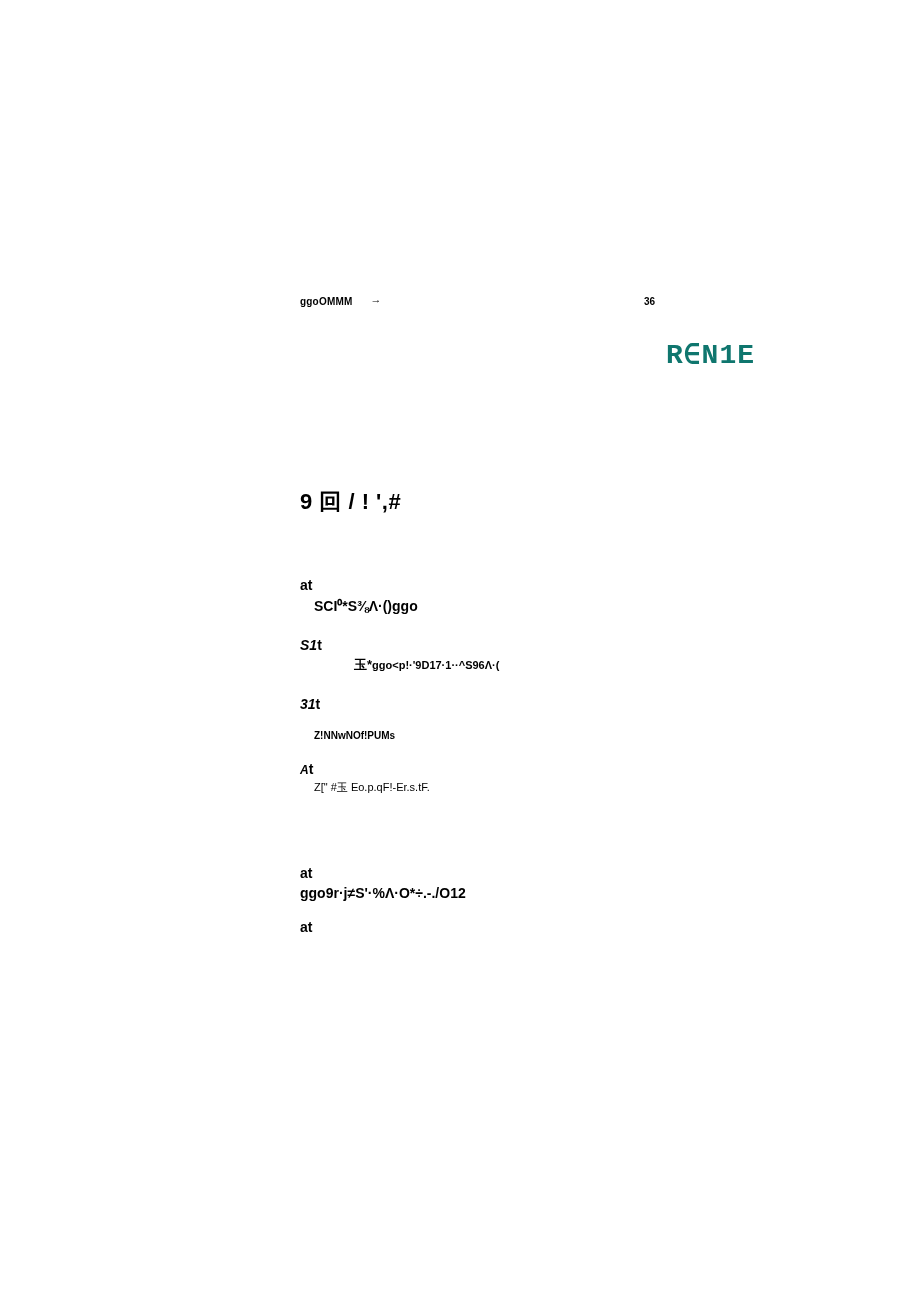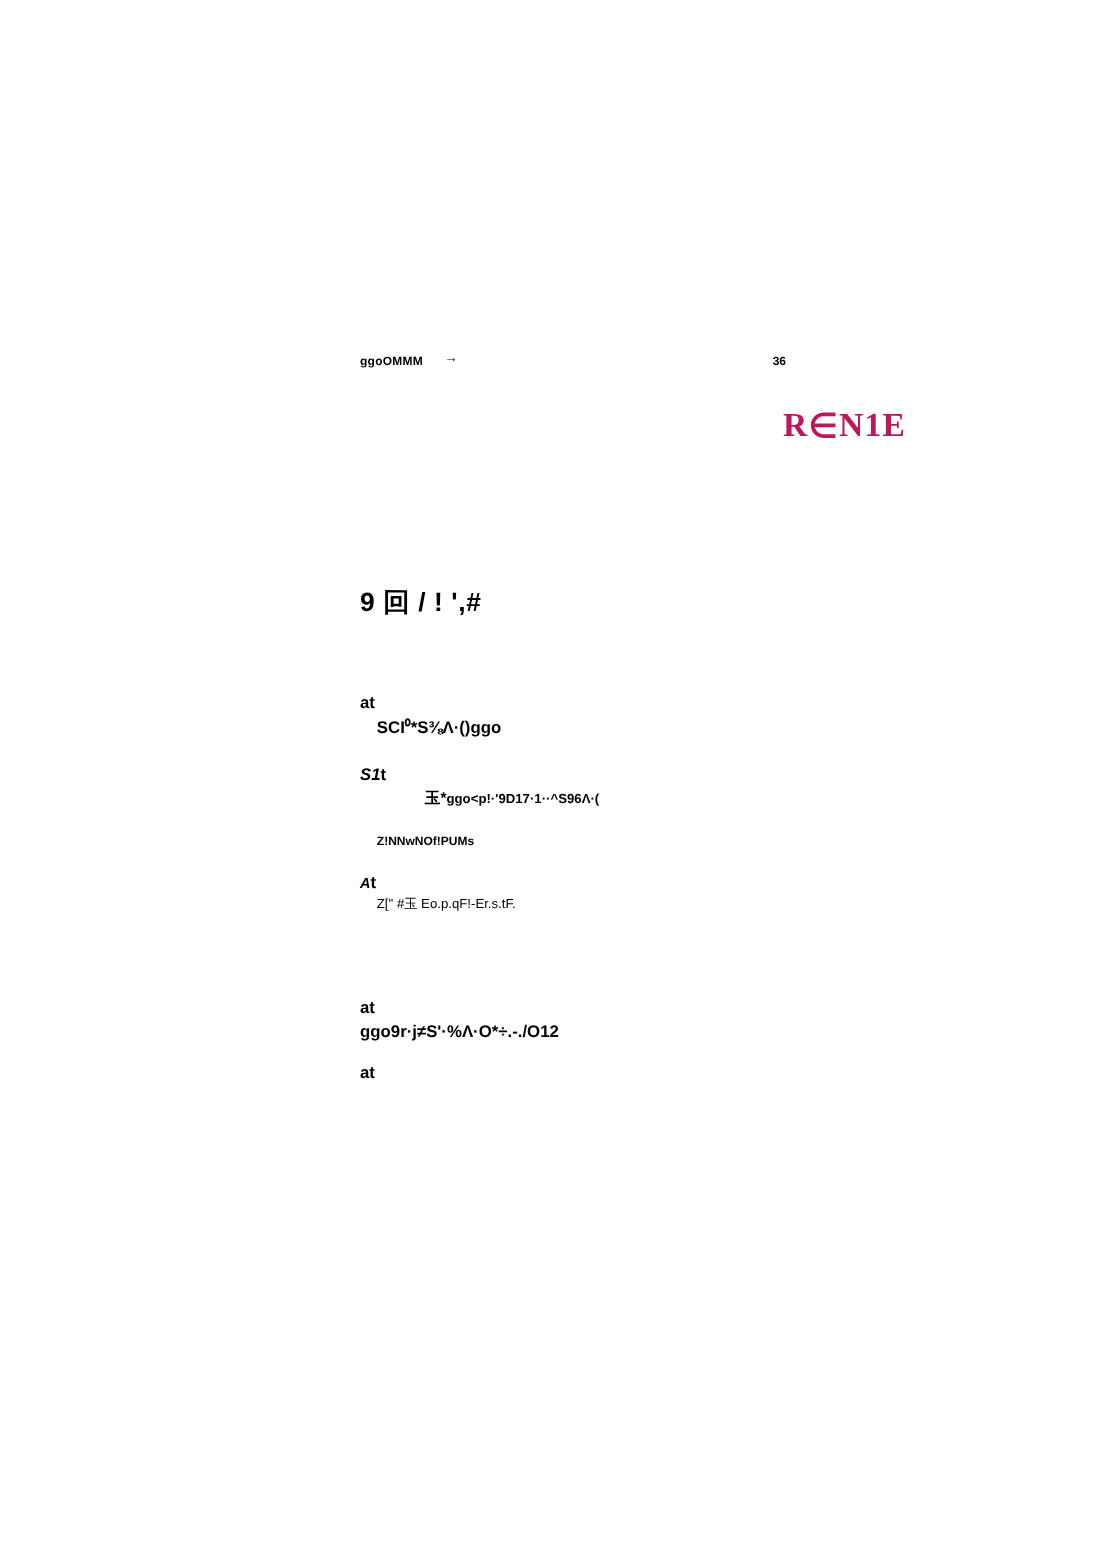--- a/index.html
+++ b/index.html
@@ -42,23 +42,23 @@
       padding-right: 85px;
       font-size: 10px;
       font-weight: bold;
     }
     .logo {
       position: absolute;
       right: -15px;
       top: 42px;
       font-size: 28px;
       font-weight: bold;
-      color: #be185d;
+      color: #0f766e;
       letter-spacing: 1px;
-      font-family: Liberation Serif, serif;
+      font-family: Liberation Mono, monospace;
       text-align: right;
     }
     .logo .elem {
       font-size: 28px;
       position: relative;
       top: 1px;
     }
     .title {
       margin-top: 180px;
       font-size: 22px;
@@ -139,20 +139,21 @@
     <div class="label">at</div>
     <div class="content-1">SCI⁰*S⅜Λ·()ggo</div>
   </div>
 
   <div class="section" style="margin-top:22px">
     <div class="label-italic"><span>S1</span><span class="up">t</span></div>
     <div class="content-2"><span class="cjk">玉*</span><span>ggo</span><span>&lt;p!·'9D17·1··^S96Λ·(</span></div>
   </div>
 
   <div class="section" style="margin-top:22px">
+    <div class="label-italic"><span>31</span><span class="up">t</span></div>
     <div class="content-3">Z!NNwNOf!PUMs</div>
   </div>
 
   <div class="section" style="margin-top:20px">
     <div class="label-italic"><span style="font-size:12px">A</span><span class="up">t</span></div>
     <div class="content-4">Z[" #玉 Eo.p.qF!-Er.s.tF.</div>
   </div>
 
   <div class="spacer"></div>
 

